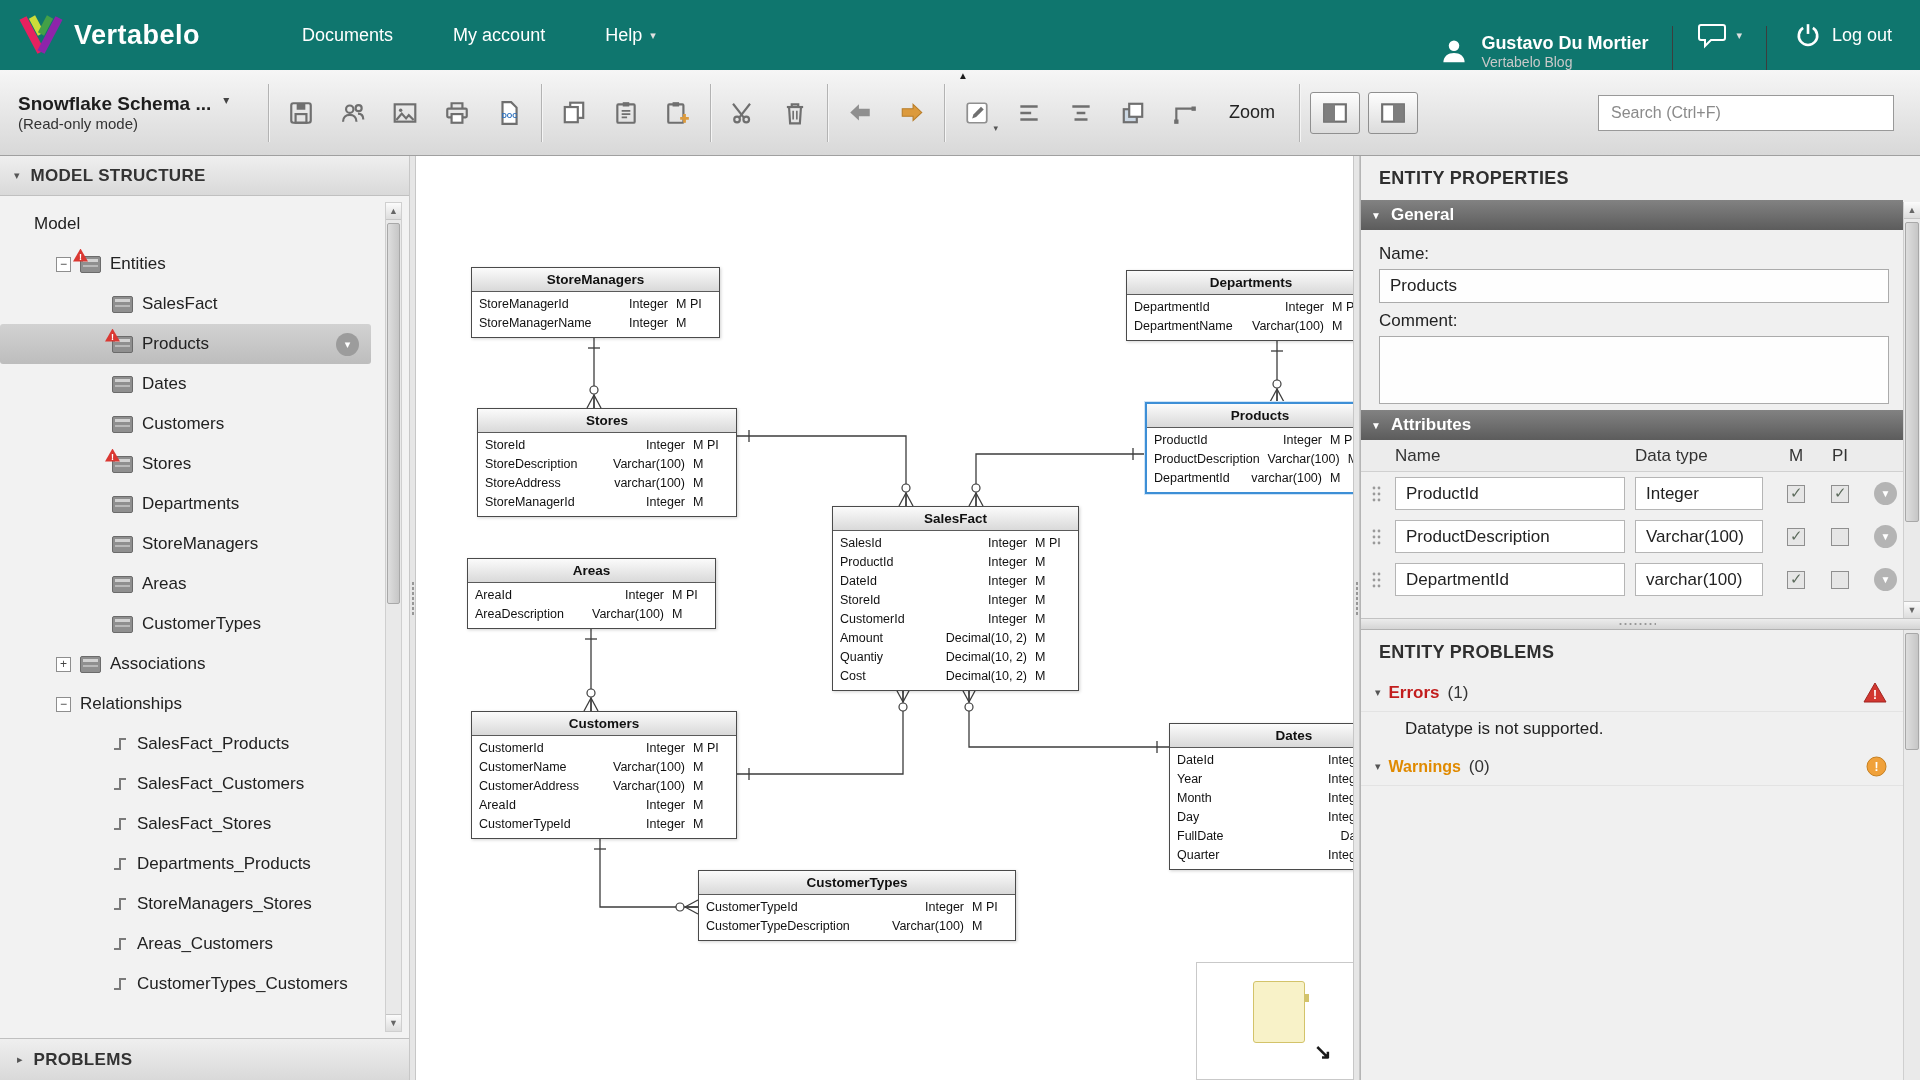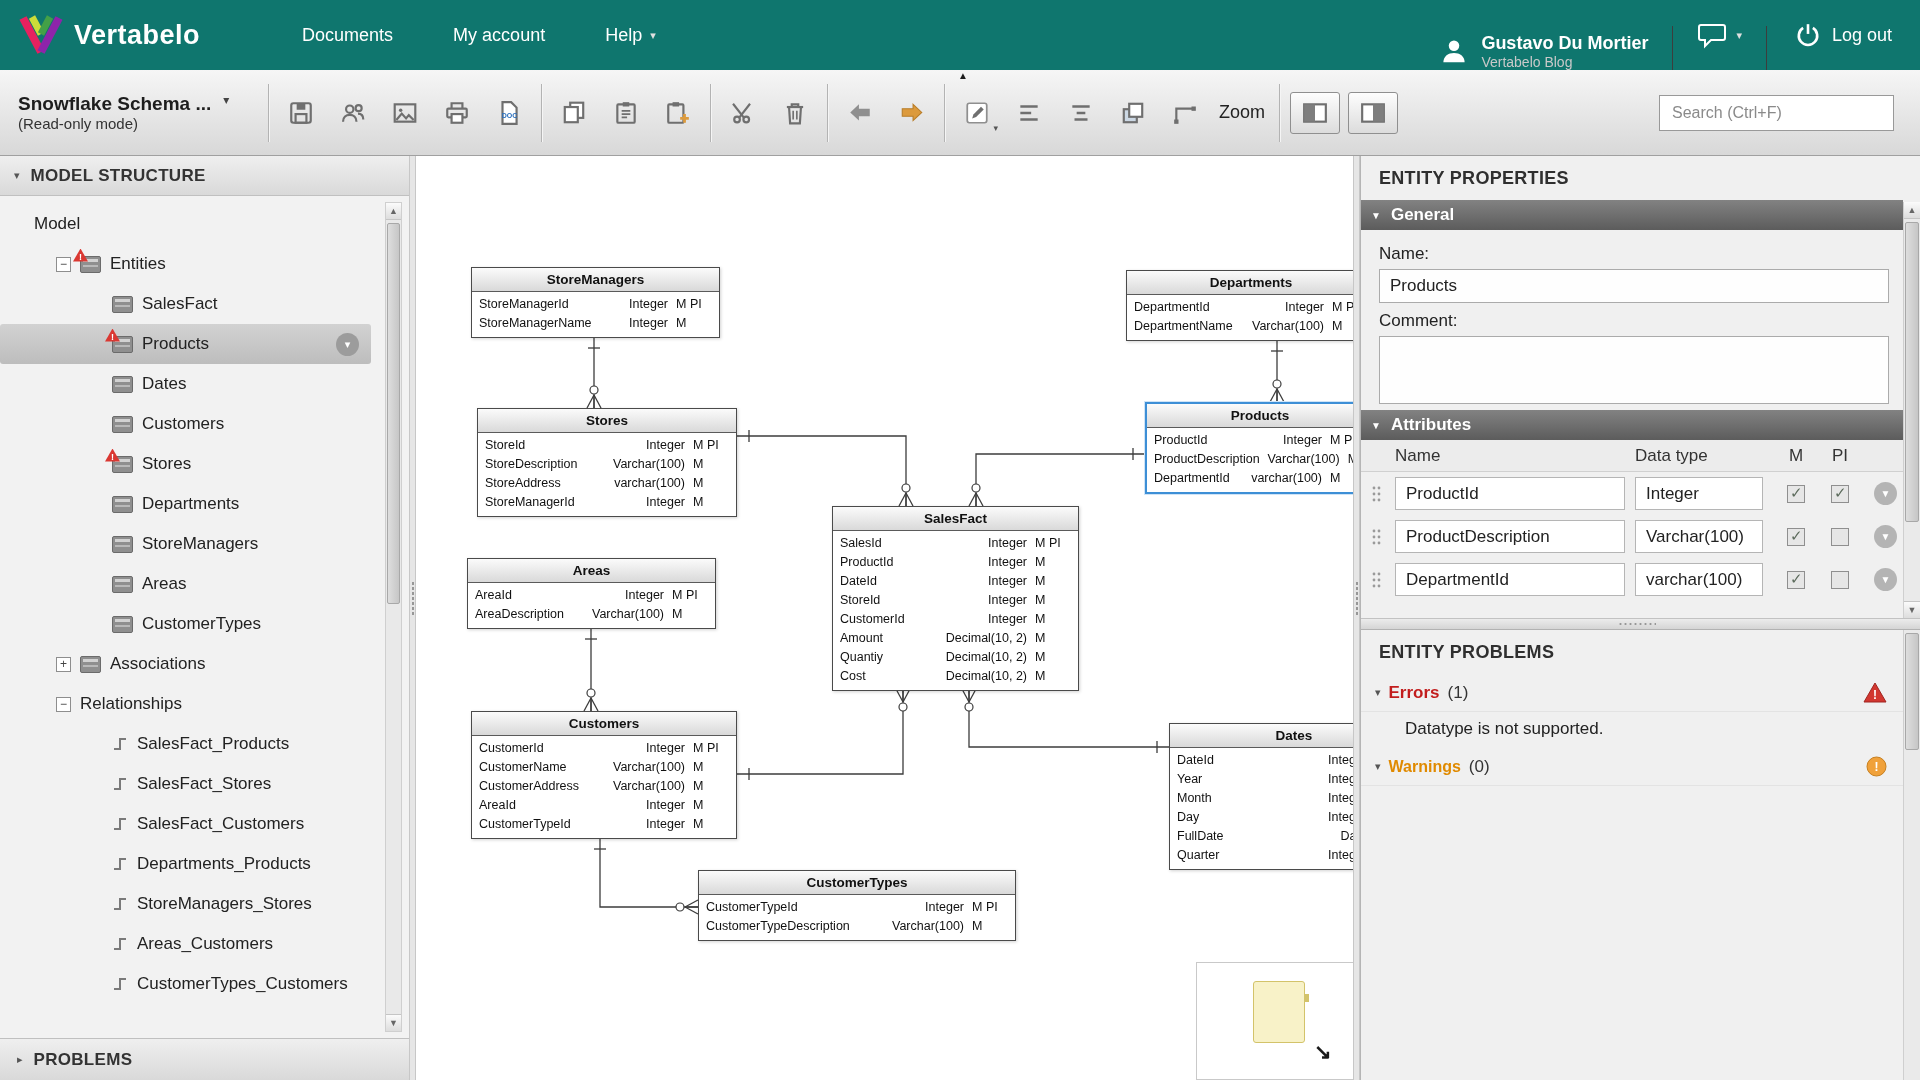--- a/index.html
+++ b/index.html
@@ -24,24 +24,24 @@
 
 .toolbar{height:86px;background:linear-gradient(#f6f6f6,#d8d8d8);border-bottom:1px solid #a0a0a0;display:flex;align-items:center;padding:0 10px;position:relative;flex:0 0 auto}
 .collapse-tab{position:absolute;top:0;left:950px;width:26px;height:14px;display:flex;align-items:flex-start;justify-content:center;font-size:10px;color:#1c1c1c;cursor:pointer}
 .doc-block{display:flex;align-items:flex-start;gap:12px;padding:0 12px 0 8px;min-width:252px;cursor:pointer}
 .doc-title{font-size:19px;font-weight:bold;color:#1d1d1d;white-space:nowrap}
 .doc-mode{font-size:15px;color:#333}
 .doc-caret{font-size:12px;color:#444}
 .tb-sep{width:1px;height:58px;background:#b3b3b3;box-shadow:1px 0 0 #f5f5f5;margin:0 6px;flex:0 0 auto}
 .tb-btn{width:46px;height:46px;display:flex;align-items:center;justify-content:center;margin:0 3px;border-radius:3px;position:relative;cursor:pointer;flex:0 0 auto}
 .mini-caret{position:absolute;right:2px;bottom:3px;font-size:9px;color:#555}
-.zoom-label{font-size:18px;color:#222;margin:0 8px;cursor:pointer}
+.zoom-label{font-size:18px;color:#222;margin:0 18px;cursor:pointer}
 .toggle-btn{width:50px;height:42px;border:1px solid #8f8f8f;border-radius:3px;background:linear-gradient(#fdfdfd,#dcdcdc);display:flex;align-items:center;justify-content:center;margin:0 4px;cursor:pointer;flex:0 0 auto}
 .search-wrap{margin-left:auto;margin-right:16px}
-.search-input{width:235px;height:36px;border:1px solid #999;padding:0 12px;font-size:16px;color:#333;background:#fff;font-family:inherit}
+.search-input{width:296px;height:36px;border:1px solid #999;padding:0 12px;font-size:16px;color:#333;background:#fff;font-family:inherit}
 .search-input::placeholder{color:#8a8a8a}
 
 
 .main{flex:1;display:flex;min-height:0}
 
 
 .sidebar{width:409px;background:#f2f2f2;display:flex;flex-direction:column;position:relative;flex:0 0 auto}
 .panel-head{height:40px;background:linear-gradient(#efefef,#d9d9d9);border-bottom:1px solid #c0c0c0;display:flex;align-items:center;gap:11px;padding:0 14px;flex:0 0 auto}
 .panel-head-title{font-size:17px;font-weight:bold;color:#333;letter-spacing:.3px}
 .tri{font-size:11px;color:#555}
@@ -412,29 +412,29 @@
                 </svg>
               </span>
               <span class="tlabel">SalesFact_Products</span>
             </div>
             <div class="trow lvl2">
               <span class="rel-icon">
                 <svg width="16" height="14" viewBox="0 0 16 14">
                   <polyline points="2,12 8,12 8,2 14,2" fill="none" stroke="#7a7a7a" stroke-width="2"></polyline>
                 </svg>
               </span>
-              <span class="tlabel">SalesFact_Stores</span>
+              <span class="tlabel">SalesFact_Customers</span>
             </div>
             <div class="trow lvl2">
               <span class="rel-icon">
                 <svg width="16" height="14" viewBox="0 0 16 14">
                   <polyline points="2,12 8,12 8,2 14,2" fill="none" stroke="#7a7a7a" stroke-width="2"></polyline>
                 </svg>
               </span>
-              <span class="tlabel">SalesFact_Customers</span>
+              <span class="tlabel">SalesFact_Stores</span>
             </div>
             <div class="trow lvl2">
               <span class="rel-icon">
                 <svg width="16" height="14" viewBox="0 0 16 14">
                   <polyline points="2,12 8,12 8,2 14,2" fill="none" stroke="#7a7a7a" stroke-width="2"></polyline>
                 </svg>
               </span>
               <span class="tlabel">Departments_Products</span>
             </div>
             <div class="trow lvl2">

